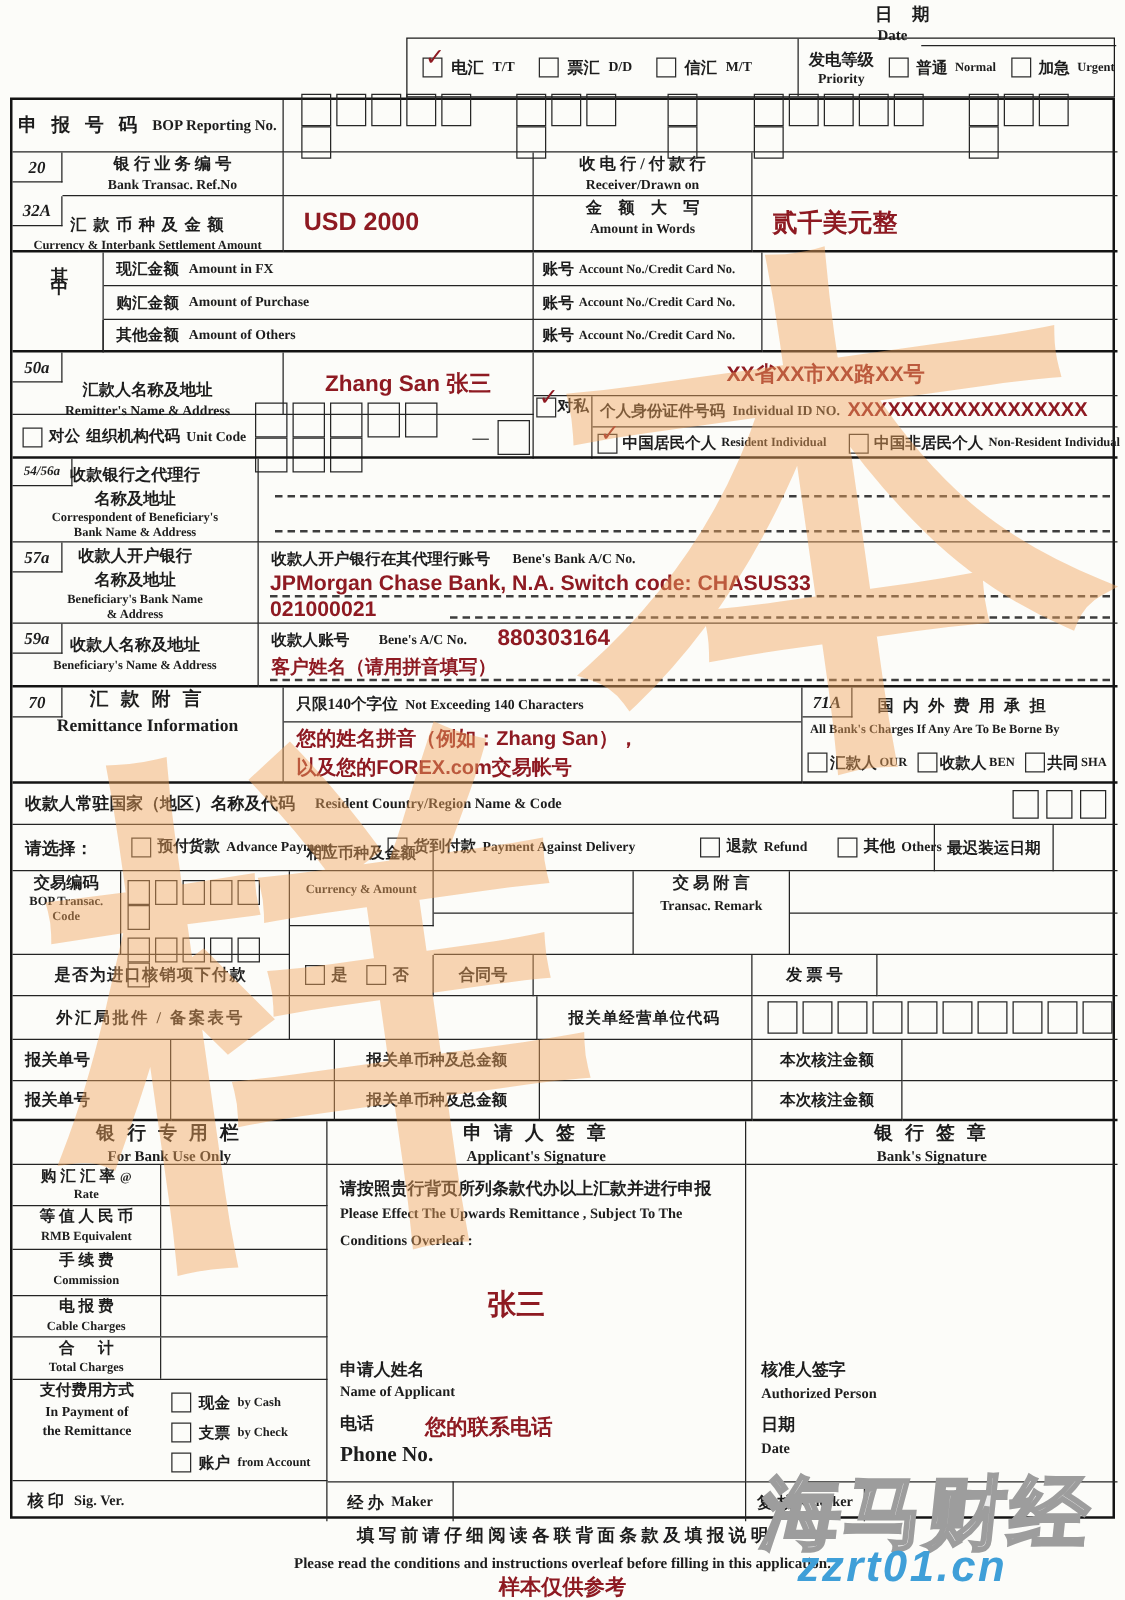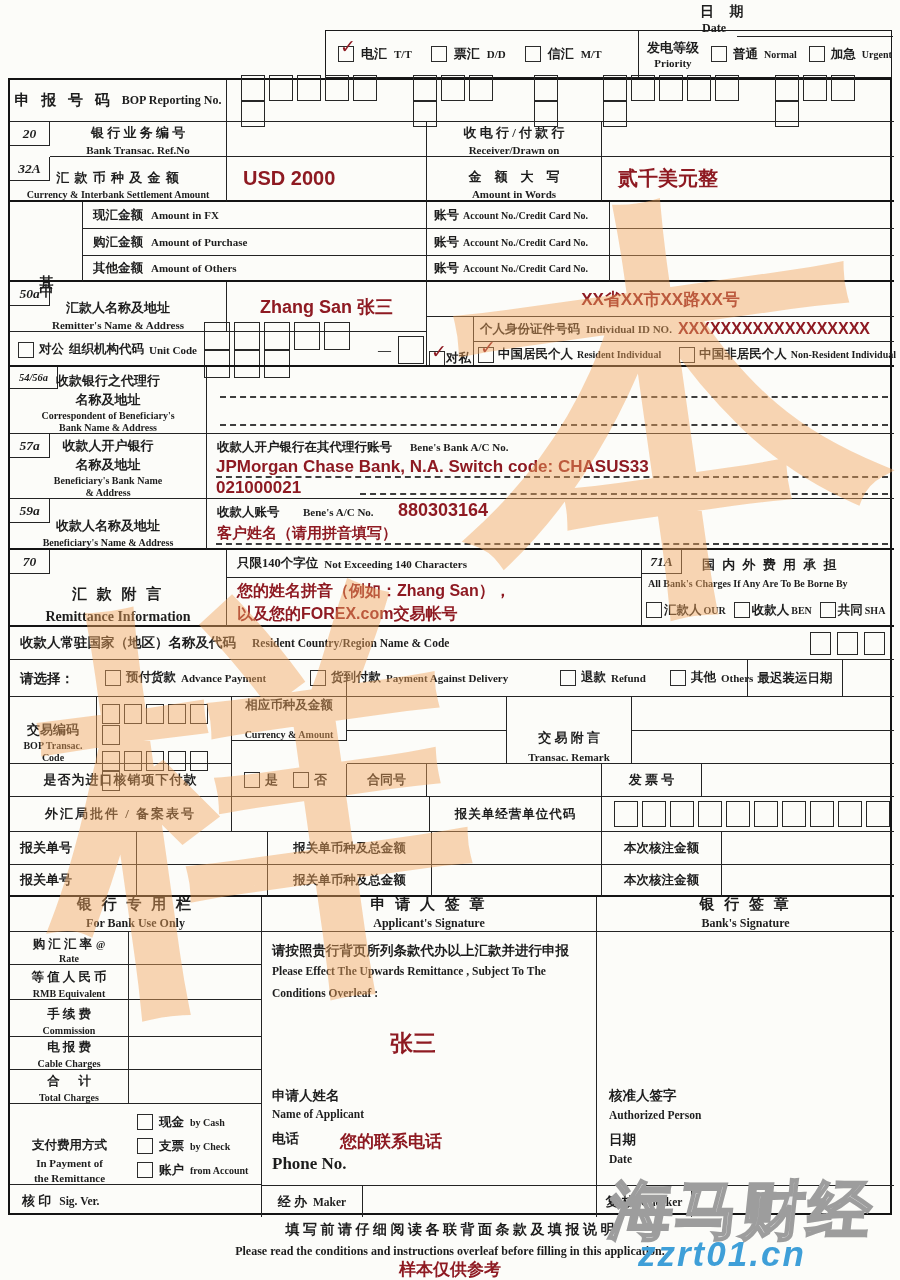--- a/index.html
+++ b/index.html
@@ -4,21 +4,21 @@
 <style>
   html,body{margin:0;padding:0}
   body{width:900px;height:1280px;position:relative;background:#fcfcf9;color:#1d1d1d;
        font-family:"Liberation Serif","DejaVu Serif",serif;overflow:hidden}
   .c{position:absolute;box-sizing:border-box}
   .br{border-right:1.6px solid #242424}
   .bl{border-left:1.6px solid #242424}
   .bb{border-bottom:1.6px solid #242424}
   .bt{border-top:1.6px solid #242424}
   .bb2{border-bottom:2.4px solid #141414}
-  .flexc{display:flex;flex-direction:column;align-items:center;justify-content:flex-end;text-align:center;row-gap:2px}
+  .flexc{display:flex;flex-direction:column;align-items:center;justify-content:flex-start;text-align:center;row-gap:2px}
   .flexr{display:flex;align-items:center}
   .cn{font-weight:bold;font-size:13px;white-space:nowrap}
   .cn12{font-weight:bold;font-size:12.5px;white-space:nowrap}
   .cn15{font-weight:bold;font-size:15px;letter-spacing:3px;white-space:nowrap}
   .en{font-weight:bold;font-size:11px;white-space:nowrap}
   .en10{font-weight:bold;font-size:10px;white-space:nowrap}
   .red{color:#8e1a22;font-family:"Liberation Sans","DejaVu Sans",sans-serif;font-weight:bold;white-space:nowrap}
   .code{font-style:italic;font-weight:bold;font-size:13.5px;display:flex;align-items:center;justify-content:center;
         border-right:1.6px solid #242424;border-bottom:1.6px solid #242424}
   .cb{display:inline-block;position:relative;width:14px;height:14px;border:1.6px solid #2c2c2c;flex:none;vertical-align:-2px}
@@ -141,21 +141,21 @@
     <span class="en">Amount of Others</span>
   </div>
   <div class="c flexr br bb2" style="left:417px;top:176px;width:183px;height:26px;padding-left:7px;column-gap:4px">
     <span class="cn12">账号</span>
     <span class="en10">Account No./Credit Card No.</span>
   </div>
   <div class="c bb2" style="left:600px;top:176px;width:284px;height:26px"></div>
   <div class="c bb2" style="left:0;top:176px;width:73px;height:26px;border-right:1.6px solid #242424"></div>
 
   <div class="c code" style="left:0;top:202px;width:40px;height:24px">50a</div>
-  <div class="c flexc br bb" style="left:0;top:202px;width:217px;height:50px;padding-top:4px">
+  <div class="c flexc br bb" style="left:0;top:202px;width:217px;height:50px;padding-top:21px">
     <span class="cn">汇款人名称及地址</span>
     <span class="en">Remitter's Name &amp; Address</span>
   </div>
   <div class="c flexr br bb" style="left:217px;top:202px;width:200px;height:50px;justify-content:center">
     <span class="red" style="font-size:18px">Zhang San  张三</span>
   </div>
   <div class="c flexr bb" style="left:417px;top:202px;width:467px;height:35px;justify-content:center">
     <span class="red" style="font-size:17px">XX省XX市XX路XX号</span>
   </div>
   <div class="c flexr" style="left:0;top:252px;width:417px;height:35px;padding-left:8px;column-gap:5px;border-right:1.6px solid #242424">

